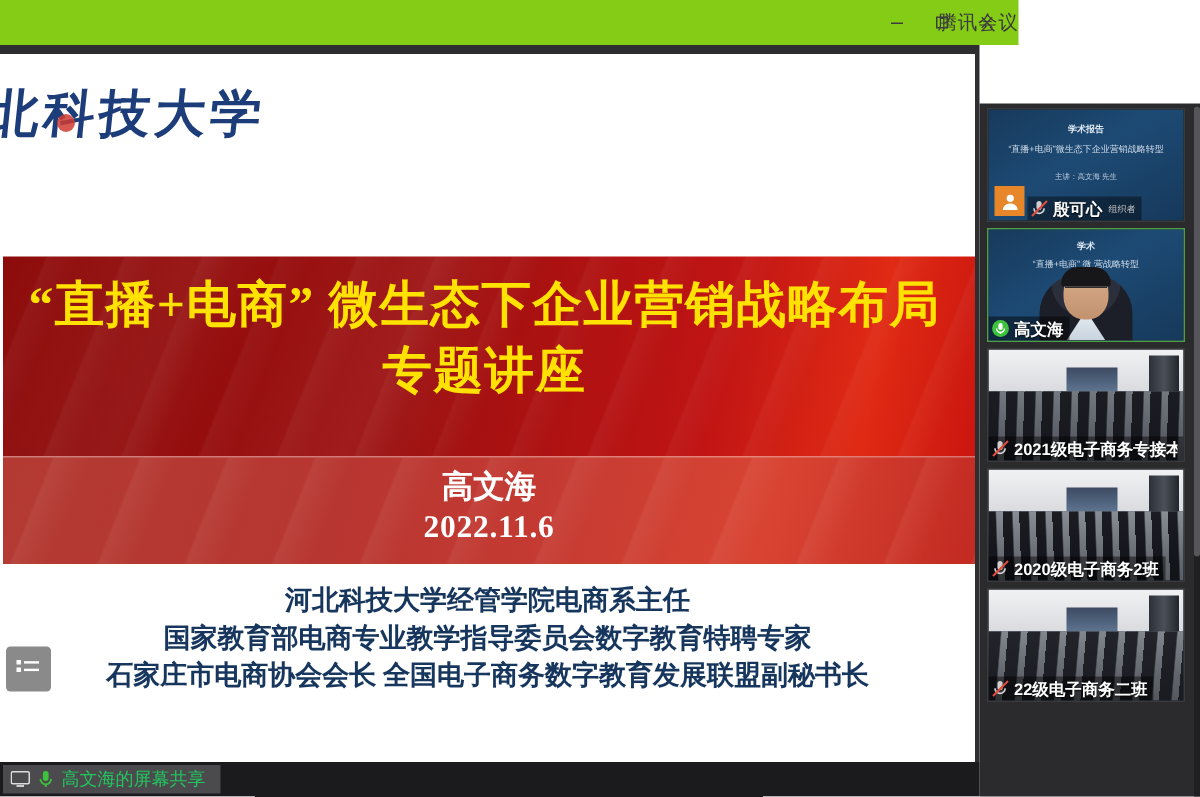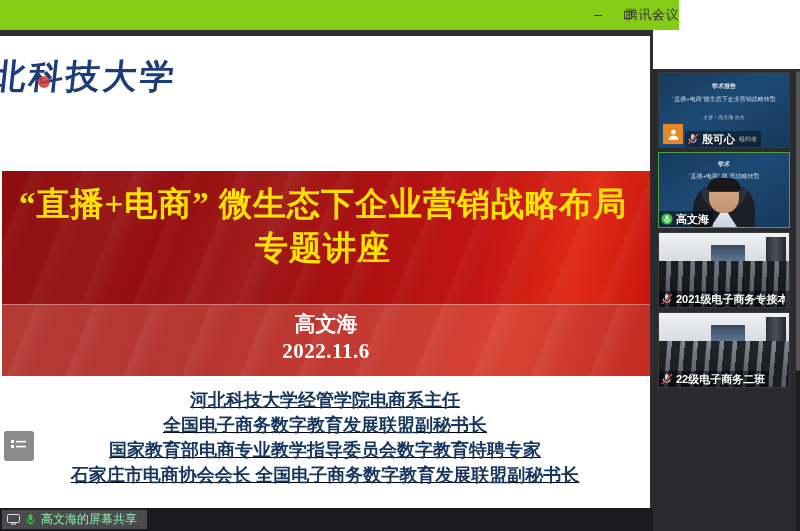--- a/index.html
+++ b/index.html
@@ -130,21 +130,20 @@
     font-family: "Liberation Serif", "DejaVu Serif", serif;
   }
   .speaker-name { font-size: 21px; line-height: 28px; padding-top: 5px; }
   .speaker-date { font-size: 21px; line-height: 27px; letter-spacing: .5px; }
 
   
   .creds {
     position: absolute; left: 0; top: 352px;
     width: 650px;
     text-align: center;
-    text-decoration: underline;
   }
   .cred-line {
     font-family: "Liberation Serif", "DejaVu Serif", serif;
     font-weight: bold;
     font-size: 18px;
     line-height: 25px;
     color: #17365d;
     white-space: nowrap;
   }
 
@@ -165,21 +164,21 @@
     display: flex; align-items: center;
   }
   .share-chip {
     display: flex; align-items: center; gap: 5px;
     background: #4b4b4d;
     height: 19px;
     padding: 0 10px 0 5px;
     margin-left: 2px;
   }
   .share-label {
-    color: #86efac; font-size: 12px;
+    color: #22c55e; font-size: 12px;
   }
 
   
   .sidebar {
     position: absolute; top: 30px; left: 653px;
     width: 147px; height: 501px;
     background: #2b2b2d;
     padding: 3px 6px 3px 3px;
     margin-top: 39px;
   }
@@ -387,21 +386,20 @@
         </div>
       </div>
 
       <div class="speaker-band">
         <div class="speaker-name">高文海</div>
         <div class="speaker-date">2022.11.6</div>
       </div>
 
       <div class="creds">
         <div class="cred-line">河北科技大学经管学院电商系主任</div>
-        <div class="cred-line">全国电子商务数字教育发展联盟副秘书长</div>
         <div class="cred-line">国家教育部电商专业教学指导委员会数字教育特聘专家</div>
         <div class="cred-line">石家庄市电商协会会长  全国电子商务数字教育发展联盟副秘书长</div>
       </div>
 
       <div class="ppt-tool">
         <span>
           <svg width="18" height="14" viewBox="0 0 18 14">
             <rect x="1" y="1" width="3" height="3" fill="#fff"></rect>
             <rect x="6" y="1.8" width="10" height="1.6" fill="#fff"></rect>
             <rect x="1" y="6" width="3" height="3" fill="#fff"></rect>
@@ -496,20 +494,38 @@
           <svg width="12" height="12" viewBox="0 0 12 12">
             <rect x="4" y="1" width="3.4" height="6" rx="1.7" fill="#cfcfcf"></rect>
             <path d="M2.3 5.8a3.4 3.4 0 0 0 6.8 0" fill="none" stroke="#cfcfcf" stroke-width="1.1"></path>
             <line x1="1" y1="11" x2="11" y2="1" stroke="#e04b40" stroke-width="1.4"></line>
           </svg>
         </span>
         <span class="thumb-name">2021级电子商务专接本...</span>
       </div>
     </div>
 
+    <div class="thumb">
+      <div class="tb-room v2">
+        <div class="ceil"></div>
+          <div class="screen"></div>
+          <div class="curtain"></div>
+          <div class="seats"></div>
+      </div>
+      <div class="thumb-label">
+        <span>
+          <svg width="12" height="12" viewBox="0 0 12 12">
+            <rect x="4" y="1" width="3.4" height="6" rx="1.7" fill="#cfcfcf"></rect>
+            <path d="M2.3 5.8a3.4 3.4 0 0 0 6.8 0" fill="none" stroke="#cfcfcf" stroke-width="1.1"></path>
+            <line x1="1" y1="11" x2="11" y2="1" stroke="#e04b40" stroke-width="1.4"></line>
+          </svg>
+        </span>
+        <span class="thumb-name">2020级电子商务2班</span>
+      </div>
+    </div>
 
     <div class="thumb">
       <div class="tb-room v3">
         <div class="ceil"></div>
           <div class="screen"></div>
           <div class="curtain"></div>
           <div class="seats"></div>
       </div>
       <div class="thumb-label">
         <span>

